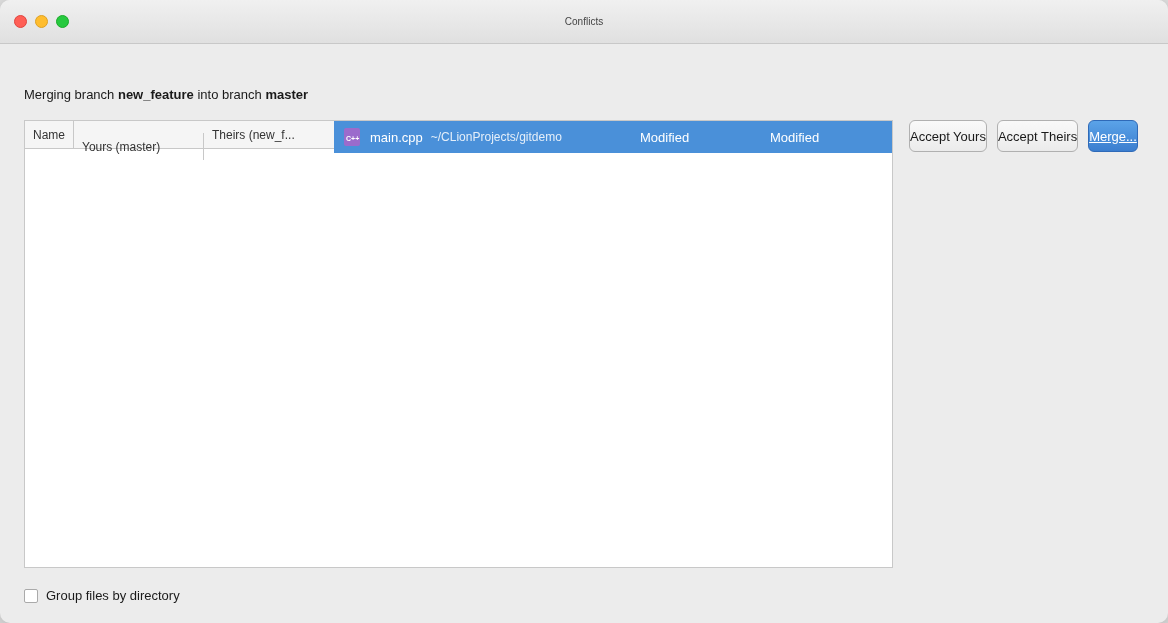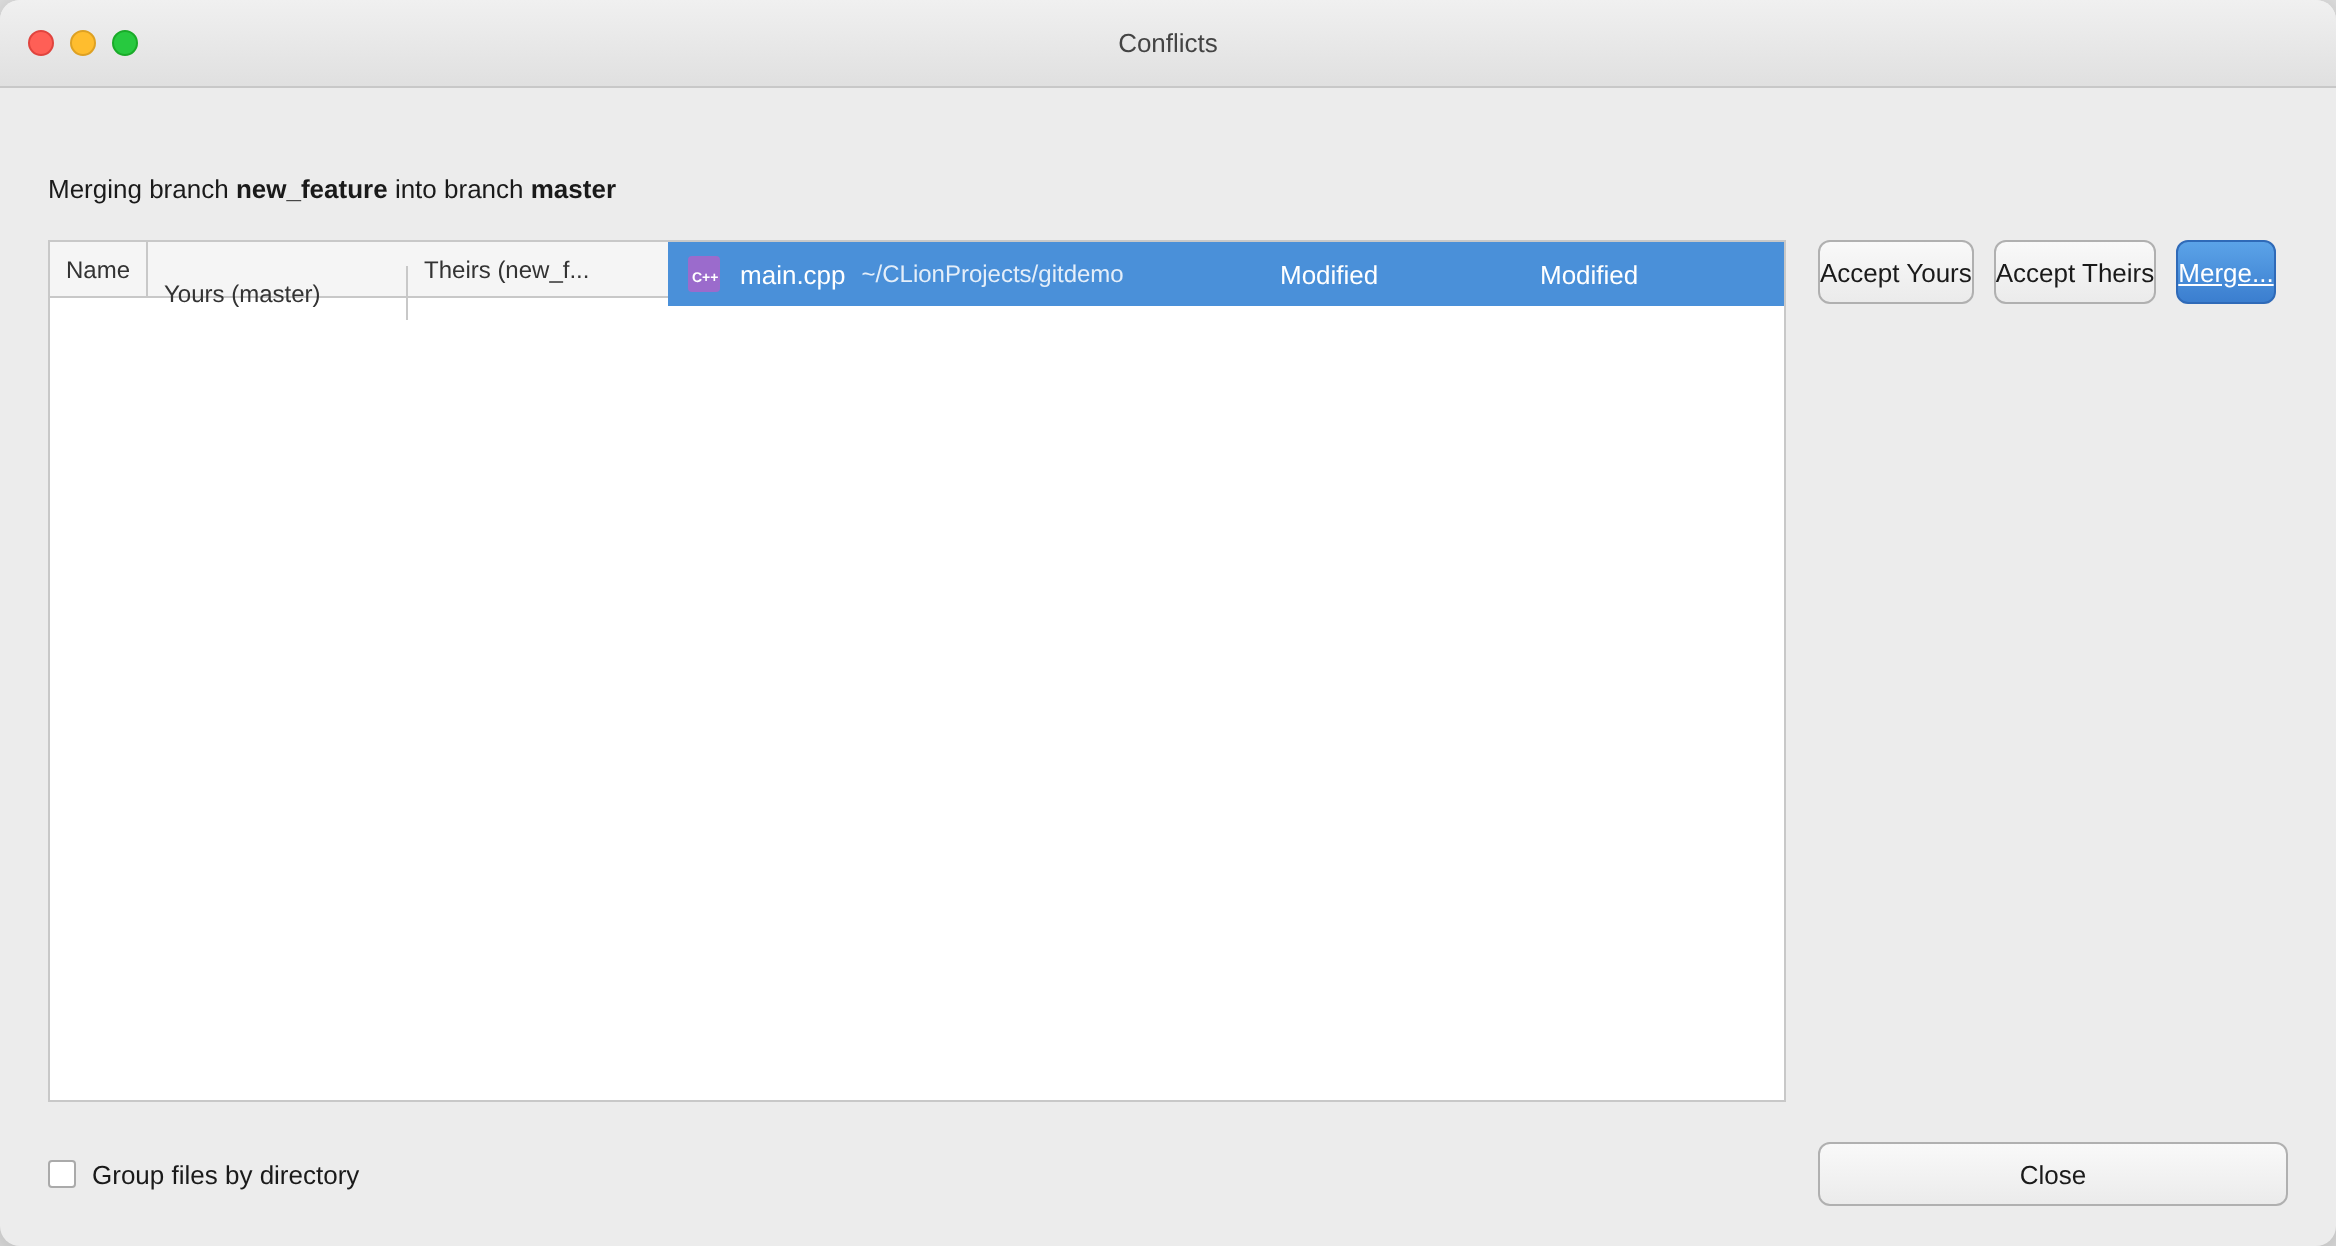--- a/index.html
+++ b/index.html
@@ -50,21 +50,21 @@
       height: 13px;
       border-radius: 50%;
       cursor: pointer;
     }
 
     .traffic-light.close { background: #ff5f56; border: 1px solid #e0443e; }
     .traffic-light.minimize { background: #ffbd2e; border: 1px solid #dea123; }
     .traffic-light.maximize { background: #27c93f; border: 1px solid #1aab29; }
 
     .title-bar-title {
-      font-size: 13px;
+      font-size: 10px;
       font-weight: 500;
       color: #444;
     }
 
     .content {
       flex: 1;
       padding: 24px 24px 20px 24px;
       display: flex;
       flex-direction: column;
       gap: 16px;
@@ -323,17 +323,16 @@
         <button class="btn btn-primary">Merge...</button>
       </div>
 
     </div>
 
     <div class="bottom-area">
       <div class="checkbox-group">
         <div class="checkbox-box"></div>
         <span>Group files by directory</span>
       </div>
-      <button class="btn-close-dialog">Close</button>
     </div>
 
   </div>
 </div>
 
 </body></html>

